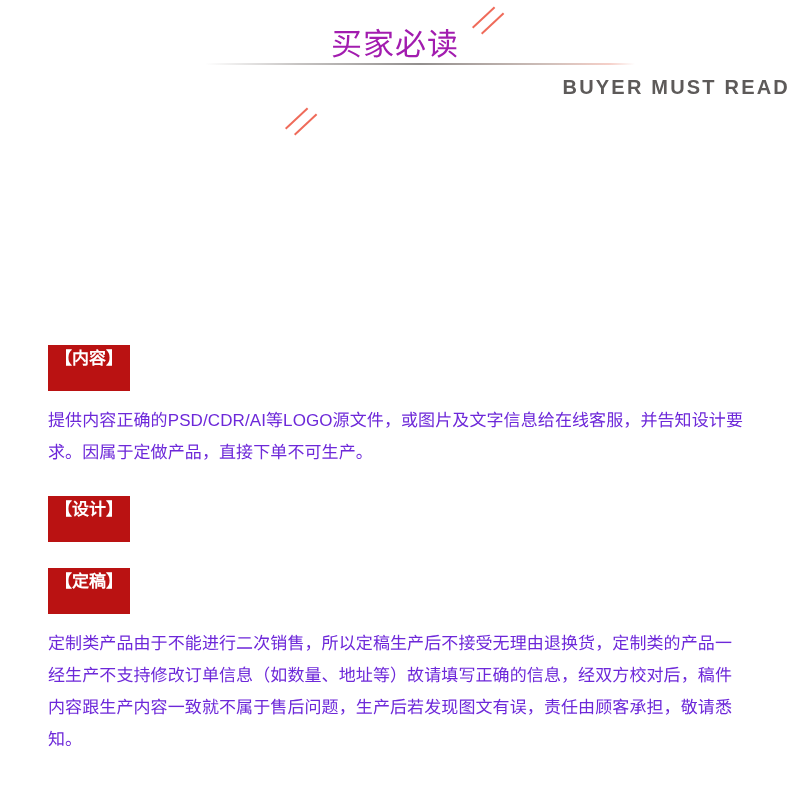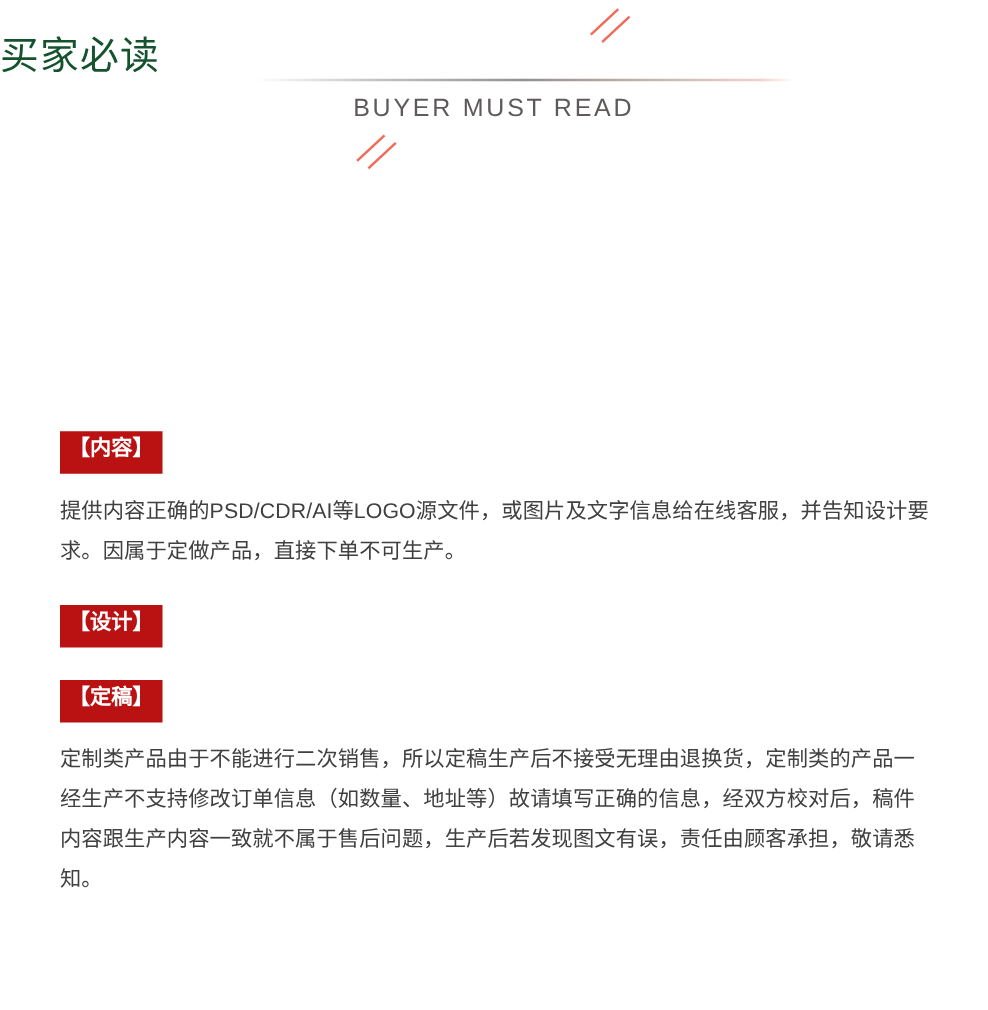--- a/index.html
+++ b/index.html
@@ -21,24 +21,24 @@
   .header {
     position: relative;
     height: 160px;
     width: 790px;
   }
   .page-title {
     position: absolute;
     left: 0;
     right: 0;
     top: 25px;
-    text-align: left;
+    text-align: center;
     font-size: 31px;
     line-height: 40px;
-    color: #14532d;
+    color: #a21caf;
     font-weight: 400;
     letter-spacing: 1px;
   }
   .title-rule {
     position: absolute;
     left: 205px;
     top: 63px;
     width: 430px;
     height: 2px;
     background: linear-gradient(to right,
@@ -47,26 +47,26 @@
         rgba(120,116,114,0.8) 50%,
         rgba(170,140,130,0.55) 80%,
         rgba(228,120,100,0.35) 94%,
         rgba(255,255,255,0) 100%);
   }
   .page-subtitle {
     position: absolute;
     left: 0;
     right: 0;
     top: 74px;
-    text-align: center;
+    text-align: right;
     font-size: 20px;
     line-height: 26px;
     letter-spacing: 2.2px;
     color: #5d5a59;
-    font-weight: 400;
+    font-weight: 700;
   }
 
   
   .slashes {
     position: absolute;
     width: 42px;
     height: 34px;
   }
   .slashes span {
     position: absolute;
@@ -89,29 +89,29 @@
   }
   .section { margin-bottom: 0; }
 
   .badge {
     display: inline-block;
     background: #ba1212;
     color: #ffffff;
     font-size: 17px;
     line-height: 17px;
     font-weight: 700;
-    padding: 5px 7px 12px 7px;
+    padding: 5px 7px 24px 7px;
     letter-spacing: 0px;
     white-space: nowrap;
   }
   .section-body {
     margin: 14px 0 0 0;
     font-size: 17px;
     line-height: 32px;
-    color: #404040;
+    color: #6d28d9;
     text-align: left;
     letter-spacing: 0.1px;
     max-width: 700px;
   }
 
   .sec-content  { padding-top: 185px; }
   .sec-design   { padding-top: 27px; }
   .sec-final    { padding-top: 26px; }
 </style>
 </head>

